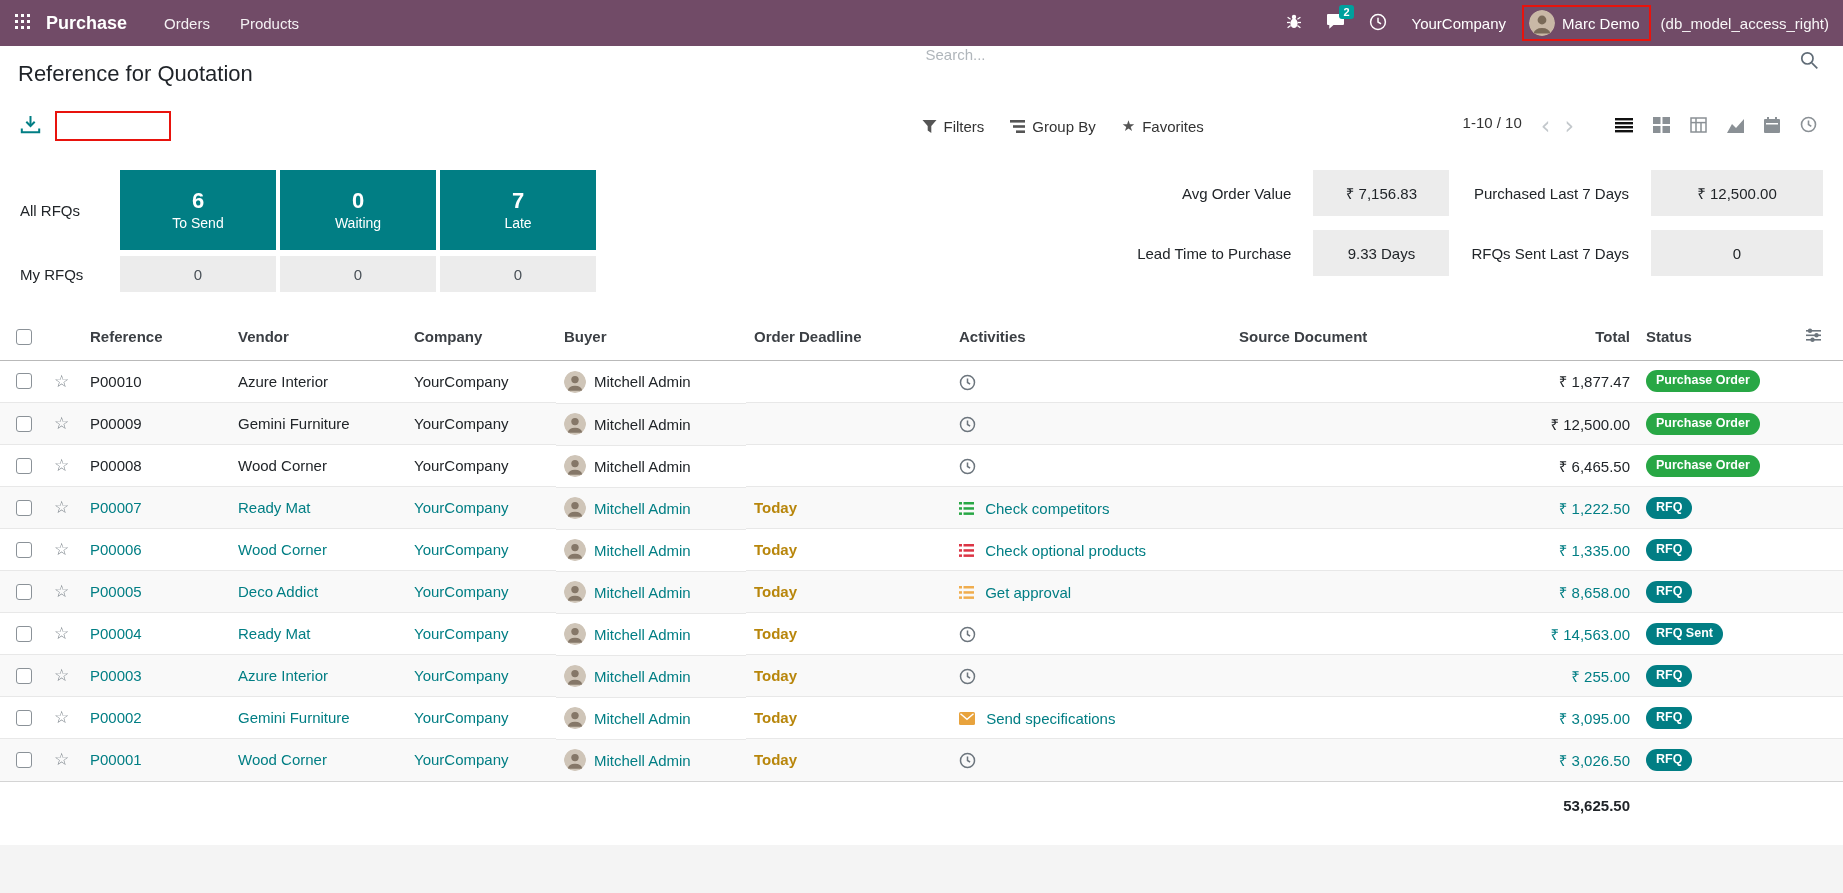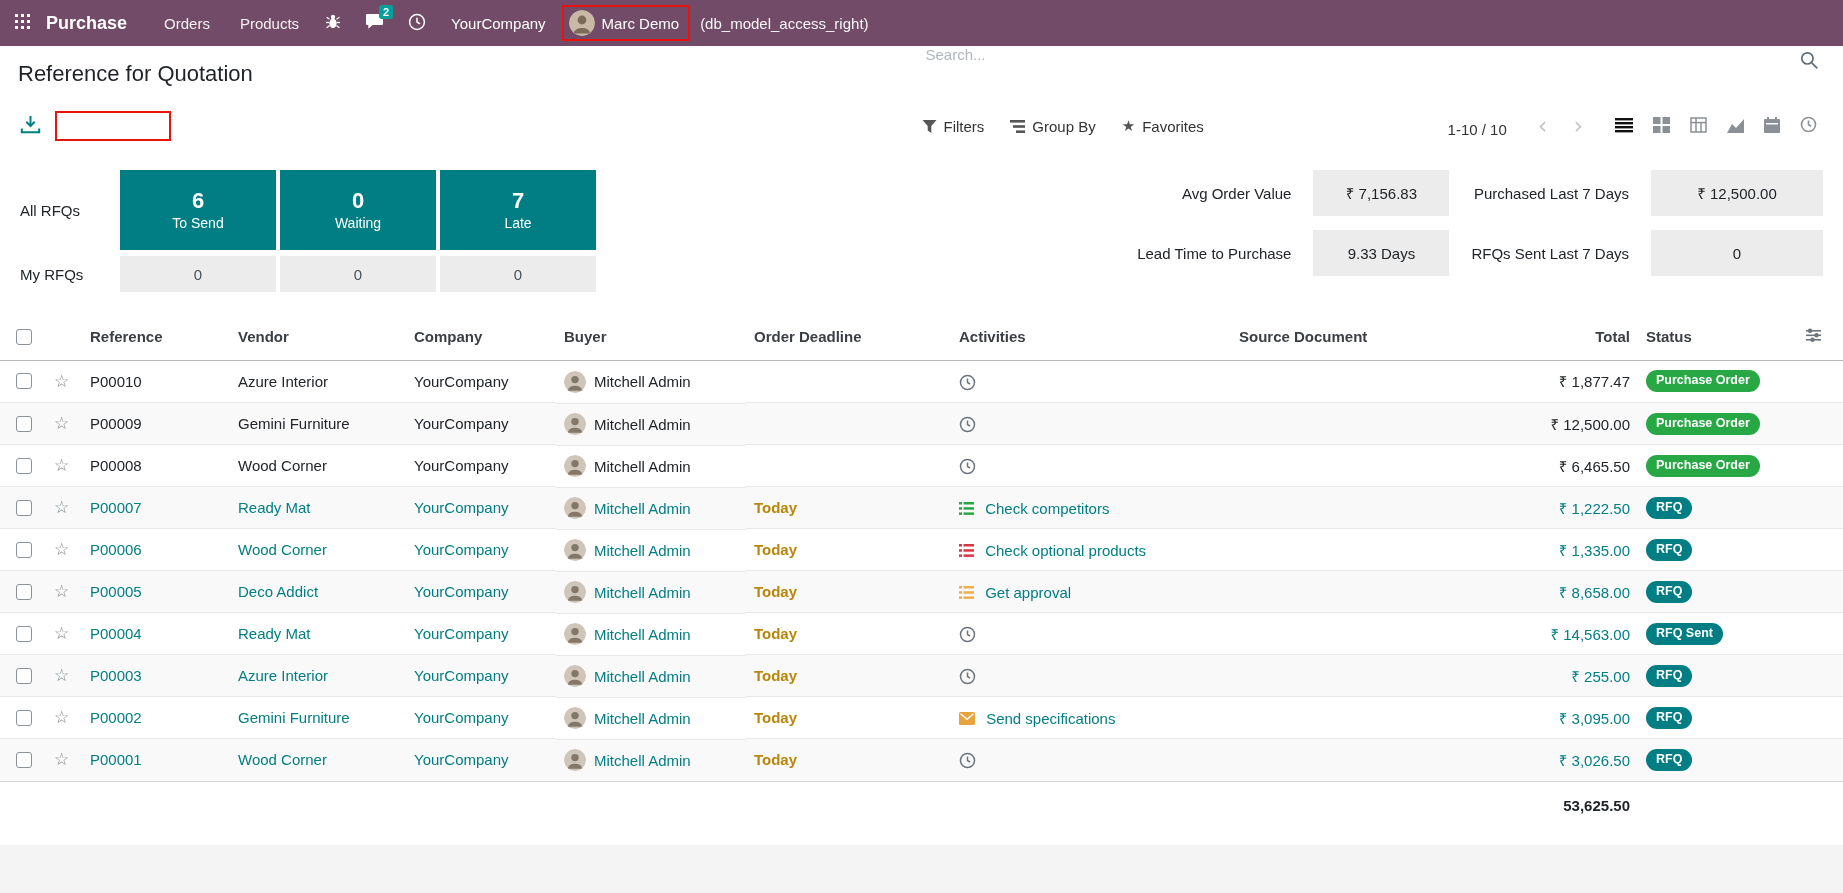--- a/index.html
+++ b/index.html
@@ -8,21 +8,21 @@
     --success:#28a745;
     --warning:#b8860b;
     --badge:#00a09d;
     --annotation:#e8130d;
   }
   *{box-sizing:border-box;margin:0;padding:0;}
   html,body{width:1843px;height:893px;overflow:hidden;}
   body{font-family:"Liberation Sans",sans-serif;font-size:15px;color:#212529;background:#f4f4f4;}
 
   
-  .navbar{height:46px;background:var(--navbar-bg);color:#fff;display:flex;align-items:center;padding-right:10px;}
+  .navbar{height:46px;background:var(--navbar-bg);color:#fff;display:flex;align-items:center;justify-content:space-between;padding-right:10px;}
   .nav-left{display:flex;align-items:center;height:100%;}
   .apps-btn{width:44px;height:100%;display:flex;align-items:center;justify-content:center;cursor:pointer;}
   .app-name{font-weight:700;font-size:18px;margin:0 22px 0 2px;}
   .nav-menu{height:100%;display:flex;align-items:center;padding:0 15px;color:rgba(255,255,255,.92);cursor:pointer;font-size:15px;}
   .nav-right{display:flex;align-items:center;height:100%;gap:2px;}
   .sys-item{height:100%;display:flex;align-items:center;justify-content:center;padding:0 11px;position:relative;color:#fff;cursor:pointer;}
   .badge-count{position:absolute;top:5px;right:2px;background:var(--badge);color:#fff;font-size:11px;font-weight:700;border-radius:3px;padding:1px 4px;line-height:1.1;}
   .company-name{padding:0 12px;font-size:15px;}
   .user-menu{display:flex;align-items:center;gap:7px;border:2px solid var(--annotation);padding:3px 9px 3px 5px;margin:0 2px;cursor:pointer;}
   .user-suffix{padding:0 4px 0 6px;font-size:15px;color:rgba(255,255,255,.95);white-space:nowrap;}
@@ -35,21 +35,21 @@
   .search-input{flex:1;border:0;outline:0;font-size:15px;font-family:"Liberation Sans",sans-serif;color:#212529;background:transparent;}
   .search-input::placeholder{color:#b0b6bb;}
   .search-btn{background:none;border:0;cursor:pointer;display:flex;align-items:center;padding:4px 6px;}
   .cp-actions{display:flex;align-items:center;gap:12px;}
   .download-btn{background:none;border:0;cursor:pointer;color:var(--primary);display:flex;align-items:center;padding:2px;}
   .annotation-box{border:2px solid var(--annotation);width:116px;height:30px;}
   .cp-controls{display:flex;align-items:center;}
   .cp-btn{display:flex;align-items:center;gap:7px;background:none;border:0;font-family:"Liberation Sans",sans-serif;font-size:15px;color:#333;cursor:pointer;margin-right:26px;}
   .cp-btn .ico{color:#555;display:flex;}
   .cp-spacer{flex:1;}
-  .pager{display:flex;align-items:flex-end;gap:16px;margin-right:19px;}
+  .pager{display:flex;align-items:flex-start;gap:4px;margin-right:28px;}
   .pager-text{font-size:15px;color:#333;margin-right:10px;}
   .pager-btn{background:none;border:0;font-size:24px;line-height:1;color:#c3c8cc;cursor:pointer;padding:0 5px;font-family:"DejaVu Sans",sans-serif;}
   .view-switcher{display:flex;align-items:center;gap:4px;}
   .vs-btn{background:none;border:0;cursor:pointer;padding:5px 8px;display:flex;align-items:center;color:#8a9095;}
   .vs-btn.active{color:#111;}
 
   
   .dashboard{background:#fff;display:flex;justify-content:space-between;align-items:flex-start;padding:20px 20px 22px 20px;}
   .dash-grid{display:grid;grid-template-columns:96px 156px 156px 156px;grid-template-rows:80px 36px;gap:6px 4px;align-items:center;}
   .dash-row-label{font-size:15px;color:#212529;text-decoration:none;cursor:pointer;}

